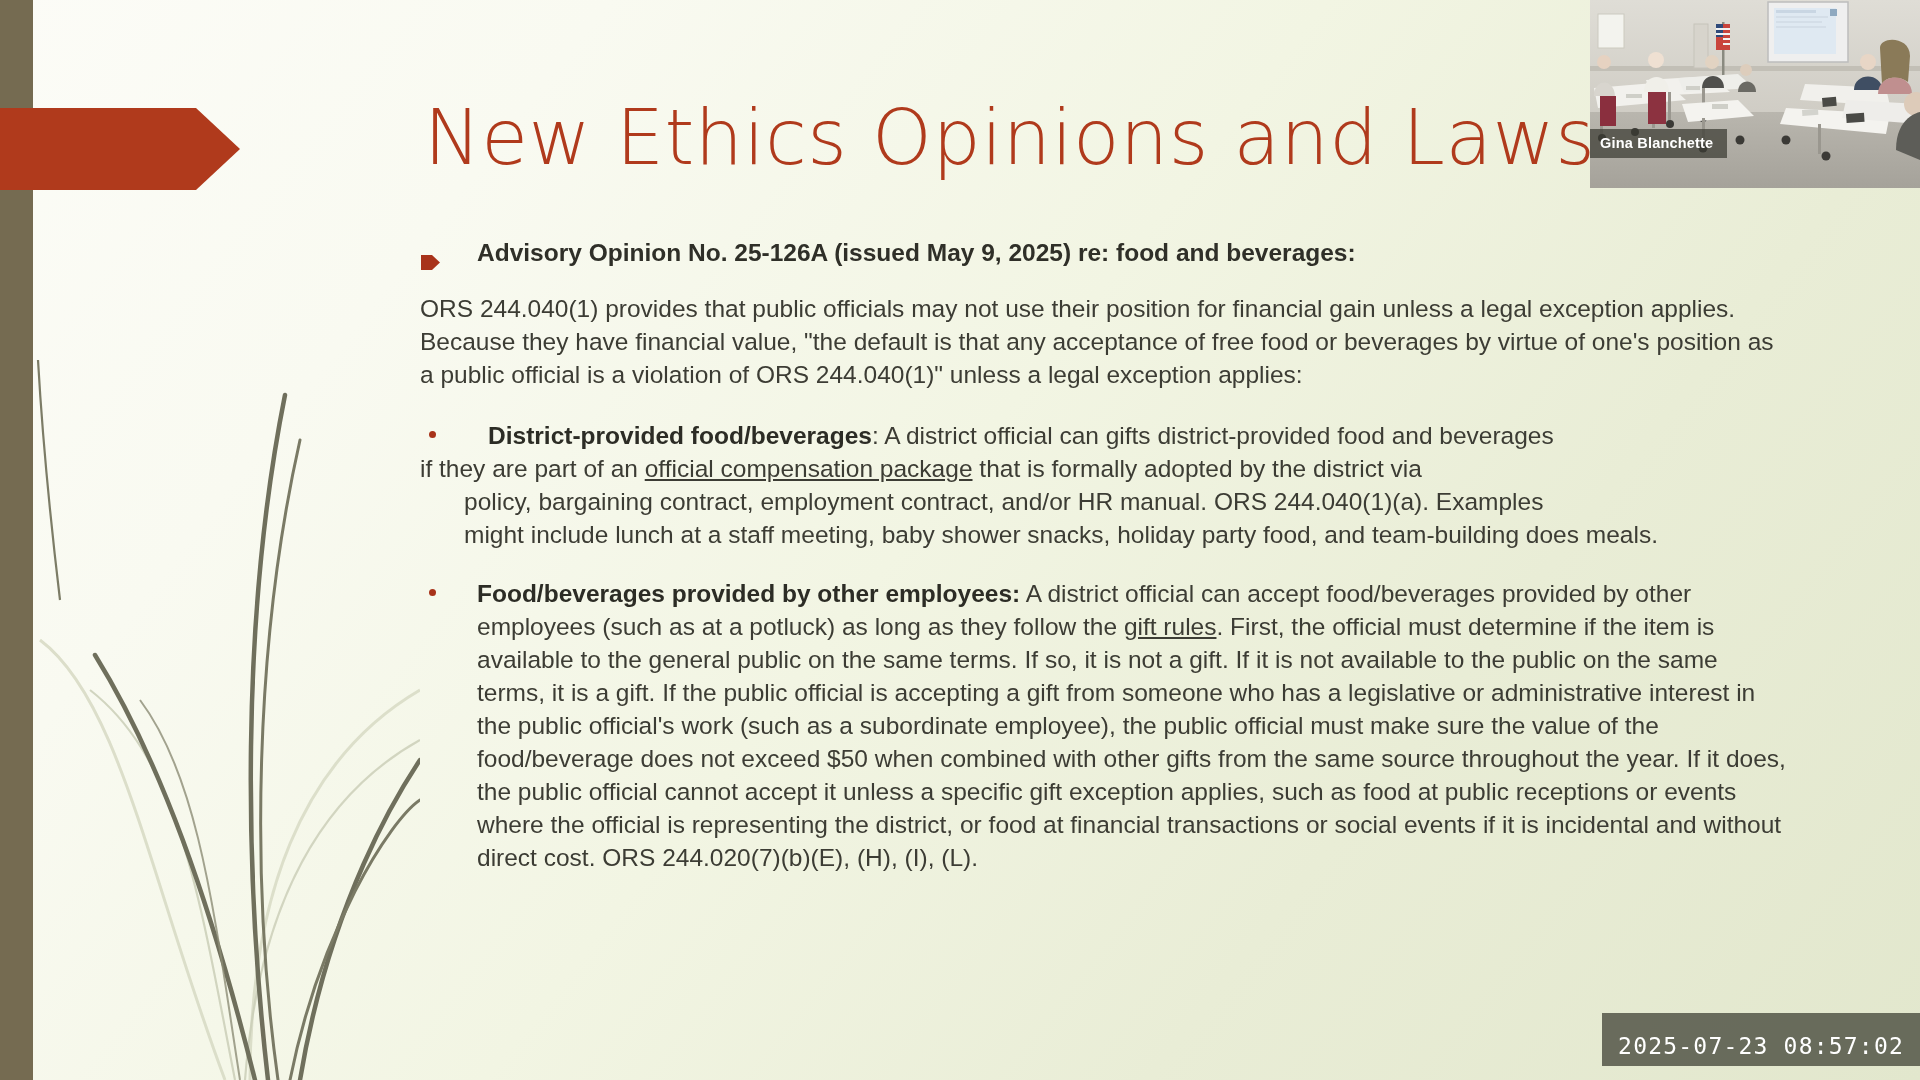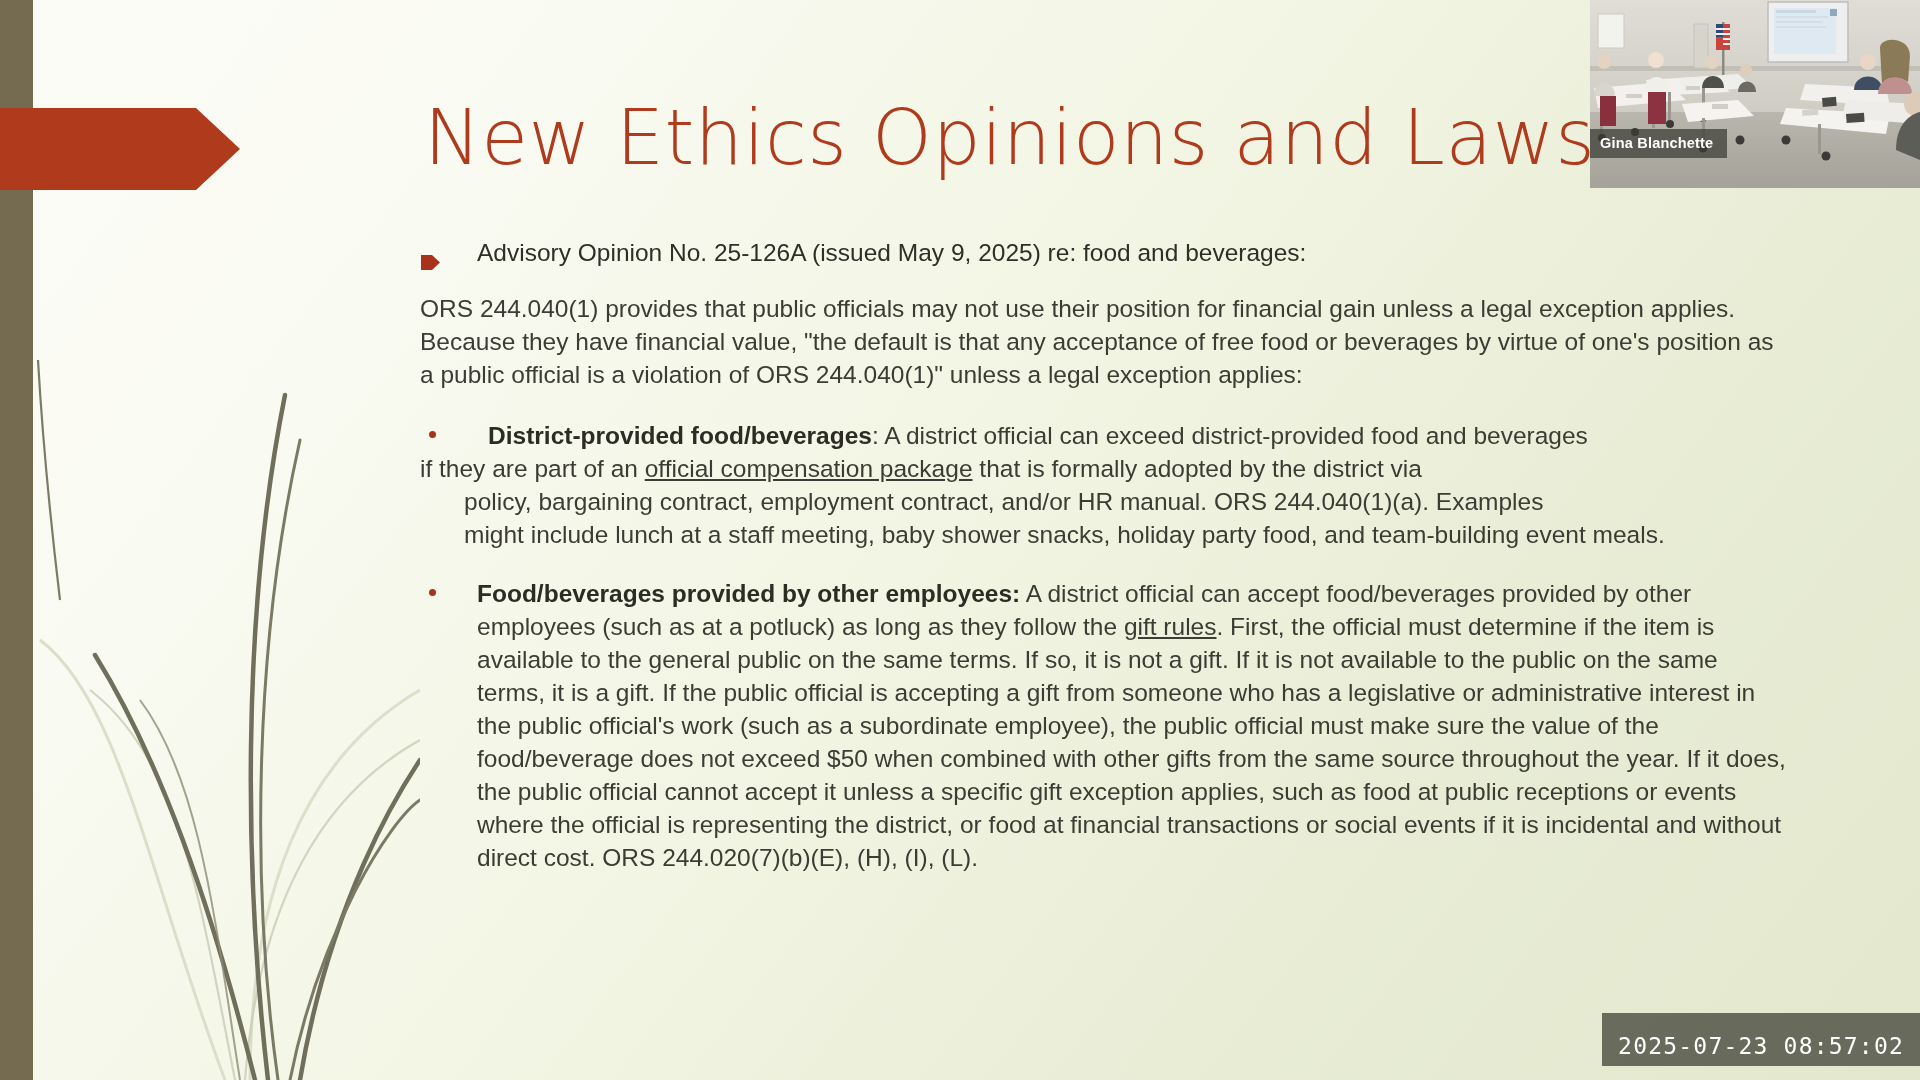--- a/index.html
+++ b/index.html
@@ -87,21 +87,21 @@
     color: #3A3A33;
     font-size: 24.5px;
     line-height: 32px;
     z-index: 6;
   }
 
   
   .lead-bullet {
     position: relative;
     padding-left: 57px;
-    font-weight: normal;
+    font-weight: bold;
     font-size: 24.5px;
     line-height: 30px;
     margin: 0 0 24px 0;
     color: #2F2F28;
   }
   .pennant {
     position: absolute;
     left: 1px;
     top: 9px;
     width: 19px;
@@ -236,25 +236,25 @@
           <polygon points="0,0 11,0 19,7.5 11,15 0,15" fill="#A8331A"></polygon>
         </svg>
       </span>
       <span>Advisory Opinion No. 25-126A (issued May 9, 2025) re: food and beverages:</span>
     </div>
 
     <p class="body-block">ORS 244.040(1) provides that public officials may not use their position for financial gain unless a legal exception applies. Because they have financial value, "the default is that any acceptance of free food or beverages by virtue of one's position as a public official is a violation of ORS 244.040(1)" unless a legal exception applies:</p>
 
     <div class="dot-para">
       <span class="dot"></span>
-      <span class="tab"></span><b>District-provided food/beverages</b><span>: A district official can exceed district-provided food and beverages</span><br>
+      <span class="tab"></span><b>District-provided food/beverages</b><span>: A district official can gifts district-provided food and beverages</span><br>
       <span>if they are part of an </span><span class="ul">official compensation package</span><span> that is formally adopted by the district via</span><br>
       <span class="tabsmall"></span><span>policy, bargaining contract, employment contract, and/or HR manual. ORS 244.040(1)(a). Examples</span><br>
       <span class="tabsmall"></span><span>might include lunch at a staff meeting, baby shower snacks, holiday party food, and team-building</span>
-      <span>event meals.</span>
+      <span>does meals.</span>
     </div>
 
     <div class="dot-para indent-block">
       <span class="dot"></span>
       <b>Food/beverages provided by other employees:</b><span> A district official can accept food/beverages provided by other employees (such as at a potluck) as long as they follow the </span><span class="ul">gift rules</span><span>. First, the official must determine if the item is available to the general public on the same terms. If so, it is not a gift. If it is not available to the public on the same terms, it is a gift. If the public official is accepting a gift from someone who has a legislative or administrative interest in the public official's work (such as a subordinate employee), the public official must make sure the value of the food/beverage does not exceed $50 when combined with other gifts from the same source throughout the year. If it does, the public official cannot accept it unless a specific gift exception applies, such as food at public receptions or events where the official is representing the district, or food at financial transactions or social events if it is incidental and without direct cost. ORS 244.020(7)(b)(E), (H), (I), (L).</span>
     </div>
 
   </div>
 
   <div class="video-tile">

